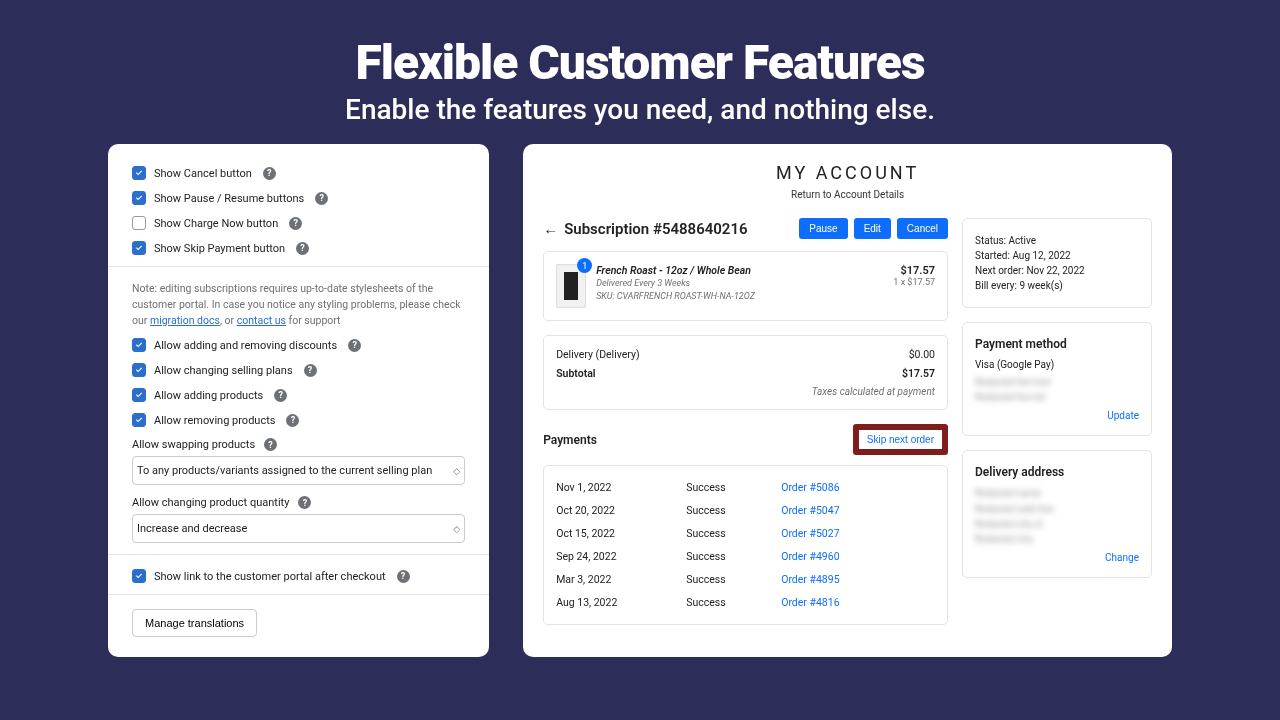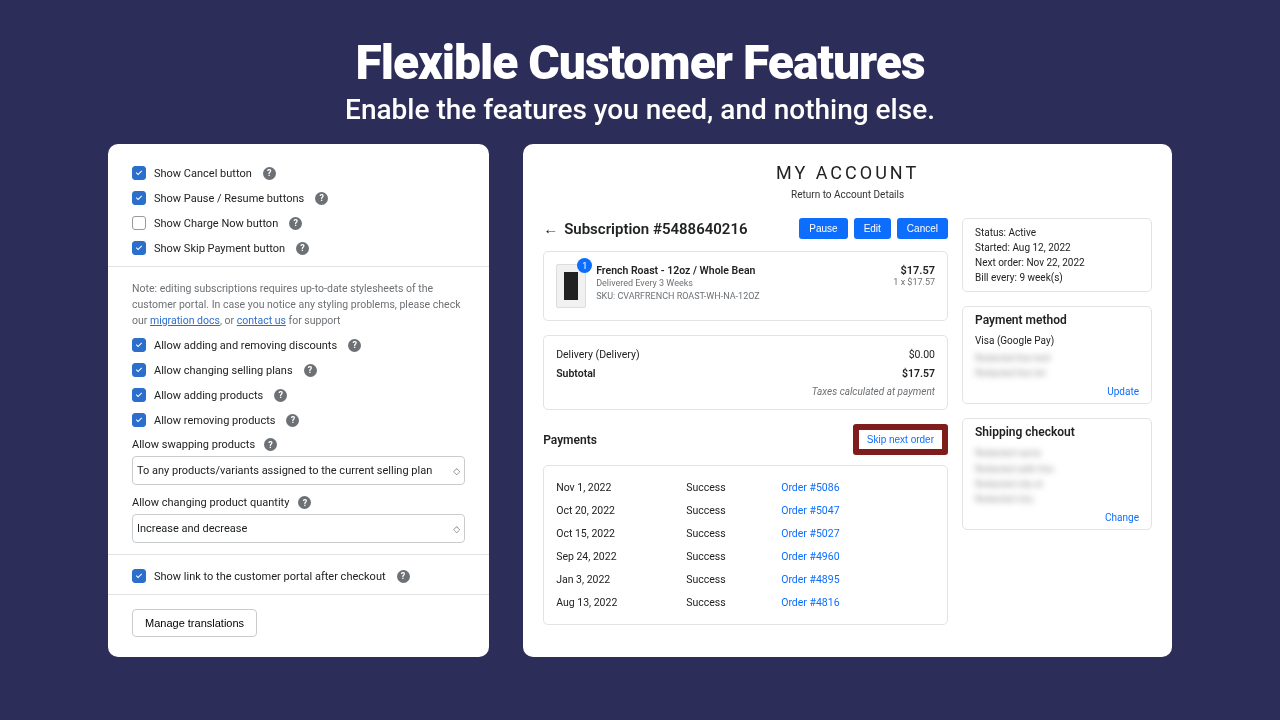--- a/index.html
+++ b/index.html
@@ -25,26 +25,26 @@
 .account-title { text-align: center; font-size: 18px; letter-spacing: 3px; font-weight: 400; margin-bottom: 6px; }
 .account-return { text-align: center; font-size: 10px; color: #333; margin-bottom: 18px; }
 .account-body { display: flex; gap: 14px; }
 .account-left { flex: 1; }
 .account-right { width: 190px; }
 .sub-header { display: flex; justify-content: space-between; align-items: center; margin-bottom: 12px; }
 .sub-title { font-size: 15px; font-weight: 600; display: flex; align-items: center; gap: 6px; }
 .sub-actions { display: flex; gap: 6px; }
 .btn-blue { background: #0d6efd; color: #fff; border: none; border-radius: 3px; padding: 5px 10px; font-size: 10px; cursor: pointer; }
 .card { border: 1px solid #e1e3e5; border-radius: 5px; padding: 12px; margin-bottom: 14px; background: #fff; }
-.card-sm { border: 1px solid #e1e3e5; border-radius: 5px; padding: 6px 12px; margin-bottom: 14px; background: #fff; }
+.card-sm { border: 1px solid #e1e3e5; border-radius: 5px; padding: 14px 12px; margin-bottom: 14px; background: #fff; }
 .product-row { display: flex; align-items: flex-start; gap: 10px; }
 .product-img { width: 30px; height: 44px; background: #f1f1f1; position: relative; border: 1px solid #ddd; border-radius: 2px; display: flex; align-items: center; justify-content: center; }
 .product-img::before { content: ""; width: 14px; height: 28px; background: #222; display: block; }
 .badge-qty { position: absolute; top: -7px; right: -7px; background: #0d6efd; color: #fff; border-radius: 50%; width: 15px; height: 15px; font-size: 9px; display: flex; align-items: center; justify-content: center; }
-.product-info { flex: 1; }
+.product-info { flex: 1; font-style: italic; }
 .product-name { font-weight: 600; font-size: 10.5px; }
 .product-meta { font-size: 9px; color: #6d7175; line-height: 1.4; }
 .product-price { text-align: right; }
 .price-main { font-weight: 600; font-size: 11px; }
 .price-sub { font-size: 9px; color: #6d7175; }
 .summary-row { display: flex; justify-content: space-between; font-size: 10.5px; margin-bottom: 6px; }
 .summary-note { text-align: right; font-size: 10px; font-style: italic; color: #6d7175; margin-top: 4px; }
 .payments-header { display: flex; justify-content: space-between; align-items: center; margin-bottom: 10px; }
 .payments-title { font-weight: 600; font-size: 12px; }
 .btn-outline { border: 6px solid #7f1d1d; color: #0d6efd; background: #fff; border-radius: 3px; padding: 4px 8px; font-size: 10px; cursor: pointer; }
@@ -240,21 +240,21 @@
                 <span class="col-date">Oct 15, 2022</span>
                 <span class="col-status">Success</span>
                 <span class="col-details link-blue">Order #5027</span>
               </div>
               <div class="pay-row">
                 <span class="col-date">Sep 24, 2022</span>
                 <span class="col-status">Success</span>
                 <span class="col-details link-blue">Order #4960</span>
               </div>
               <div class="pay-row">
-                <span class="col-date">Jan 3, 2022</span>
+                <span class="col-date">Mar 3, 2022</span>
                 <span class="col-status">Success</span>
                 <span class="col-details link-blue">Order #4895</span>
               </div>
               <div class="pay-row">
                 <span class="col-date">Aug 13, 2022</span>
                 <span class="col-status">Success</span>
                 <span class="col-details link-blue">Order #4816</span>
               </div>
             </div>
         </div>
@@ -266,20 +266,20 @@
           <div class="side-label">Next order: Nov 22, 2022</div>
           <div class="side-label">Bill every: 9 week(s)</div>
         </div>
         <div class="card-sm">
           <div class="side-title">Payment method</div>
           <div class="side-label">Visa (Google Pay)</div>
           <div class="blurred">Redacted line text<br>Redacted line txt</div>
           <div class="side-link">Update</div>
         </div>
         <div class="card-sm">
-          <div class="side-title">Shipping checkout</div>
+          <div class="side-title">Delivery address</div>
           <div class="blurred">Redacted name<br>Redacted addr line<br>Redacted city st<br>Redacted ctry</div>
           <div class="side-link">Change</div>
         </div>
       </div>
     </div>
   </div>
 </div>
 
 </body></html>

